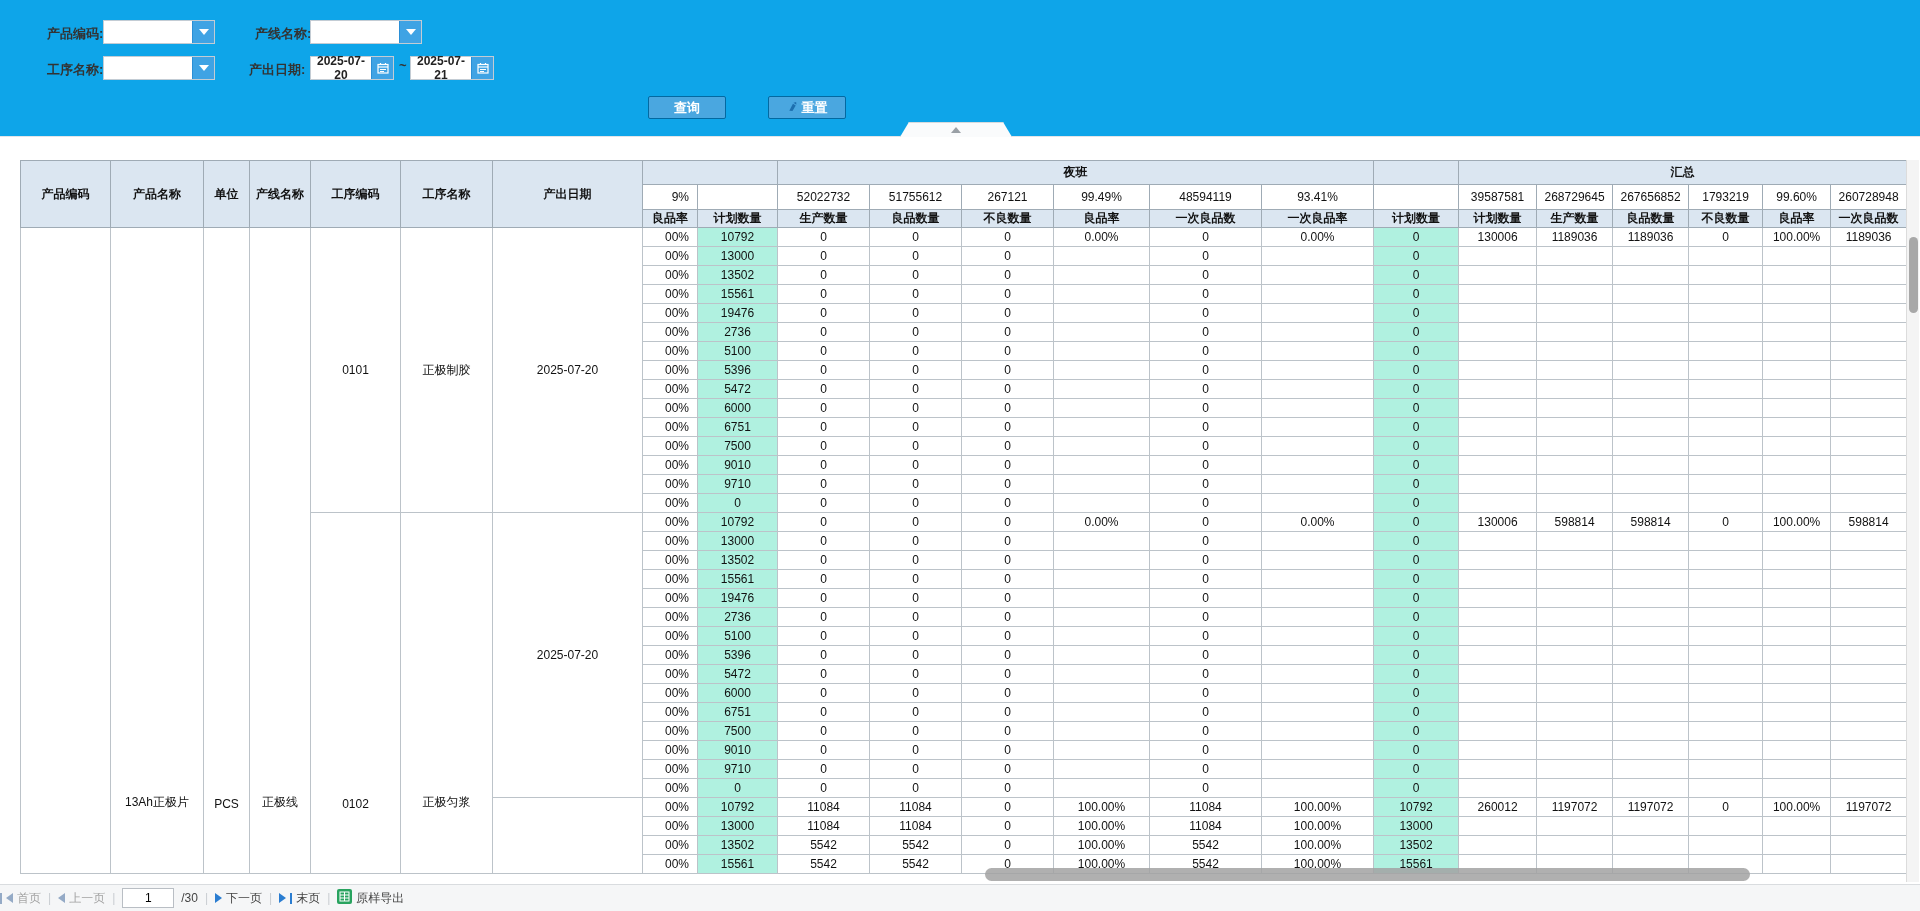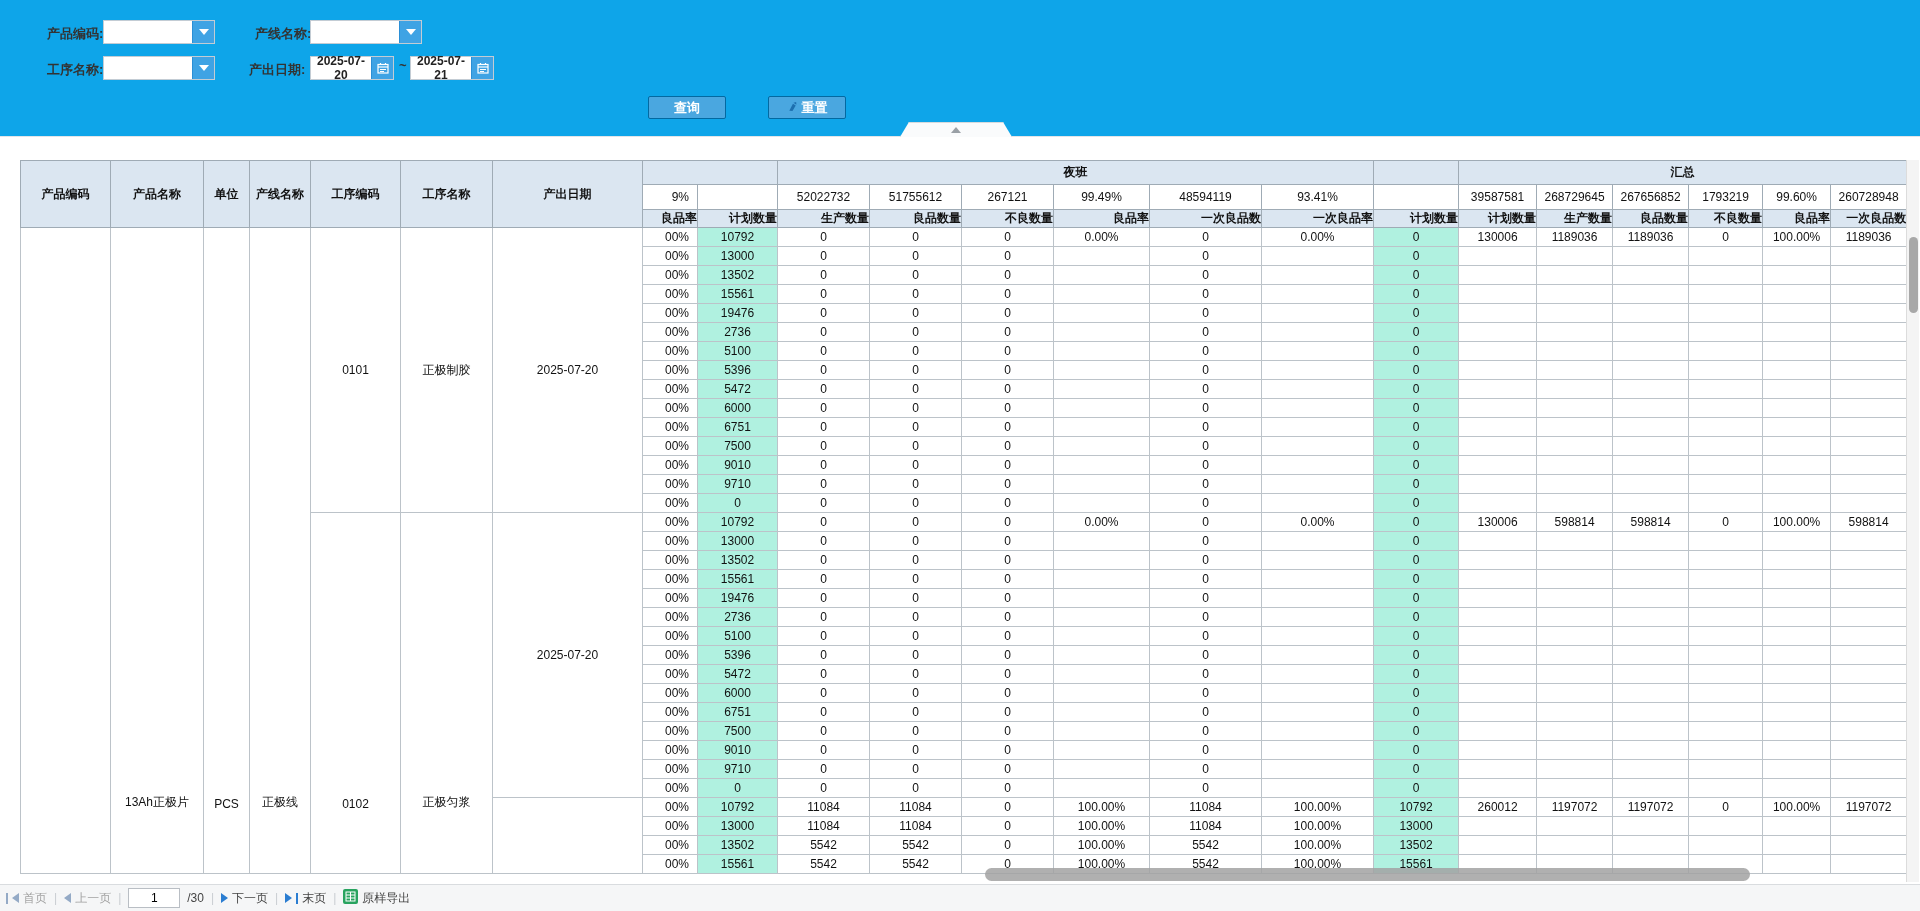--- a/index.html
+++ b/index.html
@@ -27,40 +27,40 @@
     display:flex; align-items:center; justify-content:center; cursor:pointer; }
   .collapse-handle .tri-up { width:0; height:0; border-left:5px solid transparent;
     border-right:5px solid transparent; border-bottom:6px solid #9aa0a6; }
 
   
   .table-wrap { position:absolute; left:20px; top:160px; width:1886px; height:722px; overflow:hidden; }
   table.grid { border-collapse:collapse; table-layout:fixed; width:1886px; }
   table.grid th, table.grid td { overflow:hidden; white-space:nowrap; font-size:12px; color:#111; }
   th.hfix, th.hgroup, th.hcol { background:#dbe6f1; border:1px solid #9fabb5; font-weight:bold; text-align:center; }
   th.hgroup { height:24px; }
-  th.hcol  { height:16px;text-align:right; }
+  th.hcol  { height:16px; }
   td.totcell { background:#fff; border:1px solid #9fabb5; height:25px; text-align:center; font-weight:normal; }
   tbody td { border:1px solid #bcc3c9; height:19px; text-align:center; padding:0 2px; }
   tbody td.fixdata { background:#fff; vertical-align:middle; }
   tbody td.va-low { vertical-align:bottom; padding-bottom:62px;margin-left:36px; }
   tbody td.teal { background:#b0f1e0; }
   tbody td.c0, td.totcell.c0 { text-align:right; padding-right:8px; }
   table.grid { border:1px solid #8f9ca6; }
 
   
   .hscroll-thumb { position:absolute; left:985px; top:868px; width:765px; height:13px;
     background:#a2a2a2; border-radius:7px; opacity:.85; cursor:pointer; }
   .vscroll-track { position:absolute; left:1906px; top:160px; width:13px; height:722px;
     background:#f4f4f4; border-left:1px solid #dcdcdc; }
   .vscroll-thumb { position:absolute; left:2px; top:77px; width:9px; height:76px;
     background:#a8a8a8; border-radius:5px; cursor:pointer; }
 
   
   .pagebar { position:absolute; left:0; top:884px; width:1920px; height:27px; background:#f5f6f7;
-    border-top:1px solid #d9dcdf; display:flex; align-items:center; padding-left:6px; gap:7px;
+    border-top:1px solid #d9dcdf; display:flex; align-items:center; gap:7px;
     font-size:12px; color:#444; }
   .pg-item { display:flex; align-items:center; gap:4px; cursor:pointer; }
   .pg-item.disabled { color:#a3a3a3; cursor:default; }
   .pg-sep { color:#c9cdd1; }
   .tri-l { width:0; height:0; border-top:5px solid transparent; border-bottom:5px solid transparent; border-right:7px solid #2a7dd1; }
   .tri-r { width:0; height:0; border-top:5px solid transparent; border-bottom:5px solid transparent; border-left:7px solid #2a7dd1; }
   .pg-item.disabled .tri-l { border-right-color:#94aac6; }
   .pg-bar { width:2px; height:11px; background:#2a7dd1; }
   .pg-item.disabled .pg-bar { background:#94aac6; }
   .page-input { width:52px; height:20px; border:1px solid #b9bec4; text-align:center; font-size:12px; background:#fff; }

